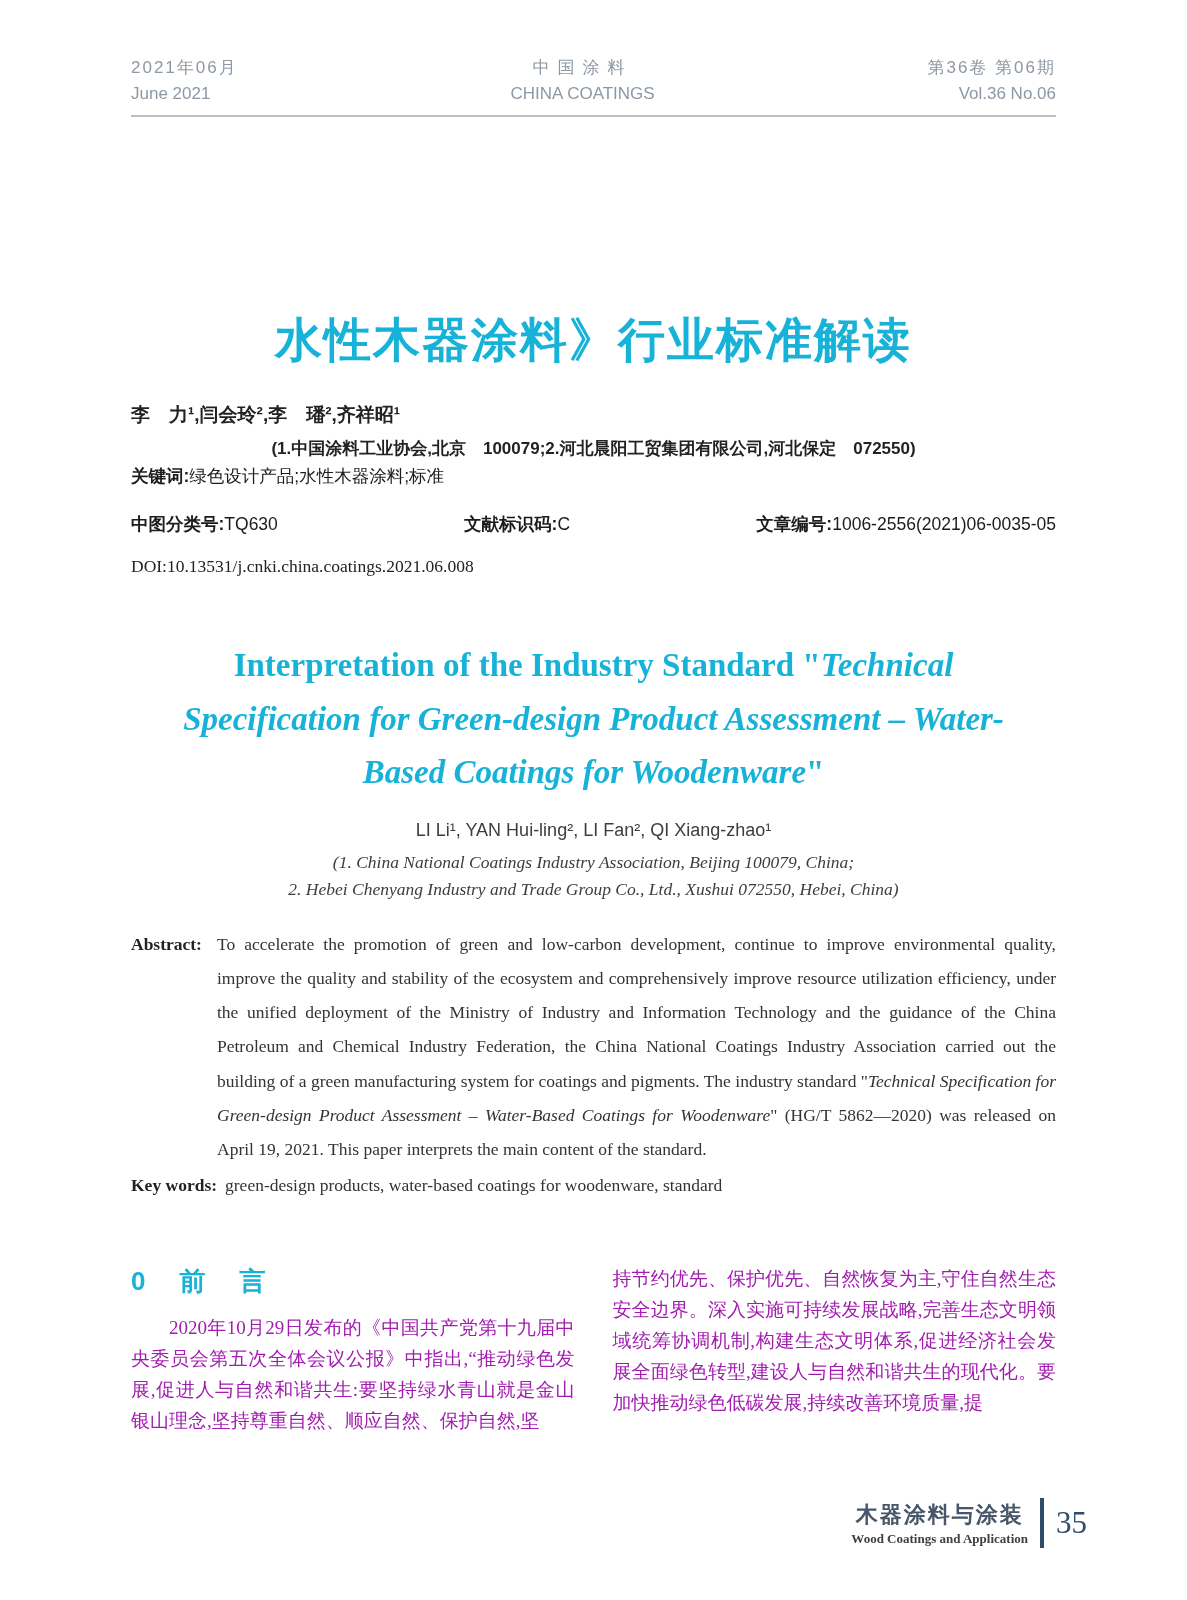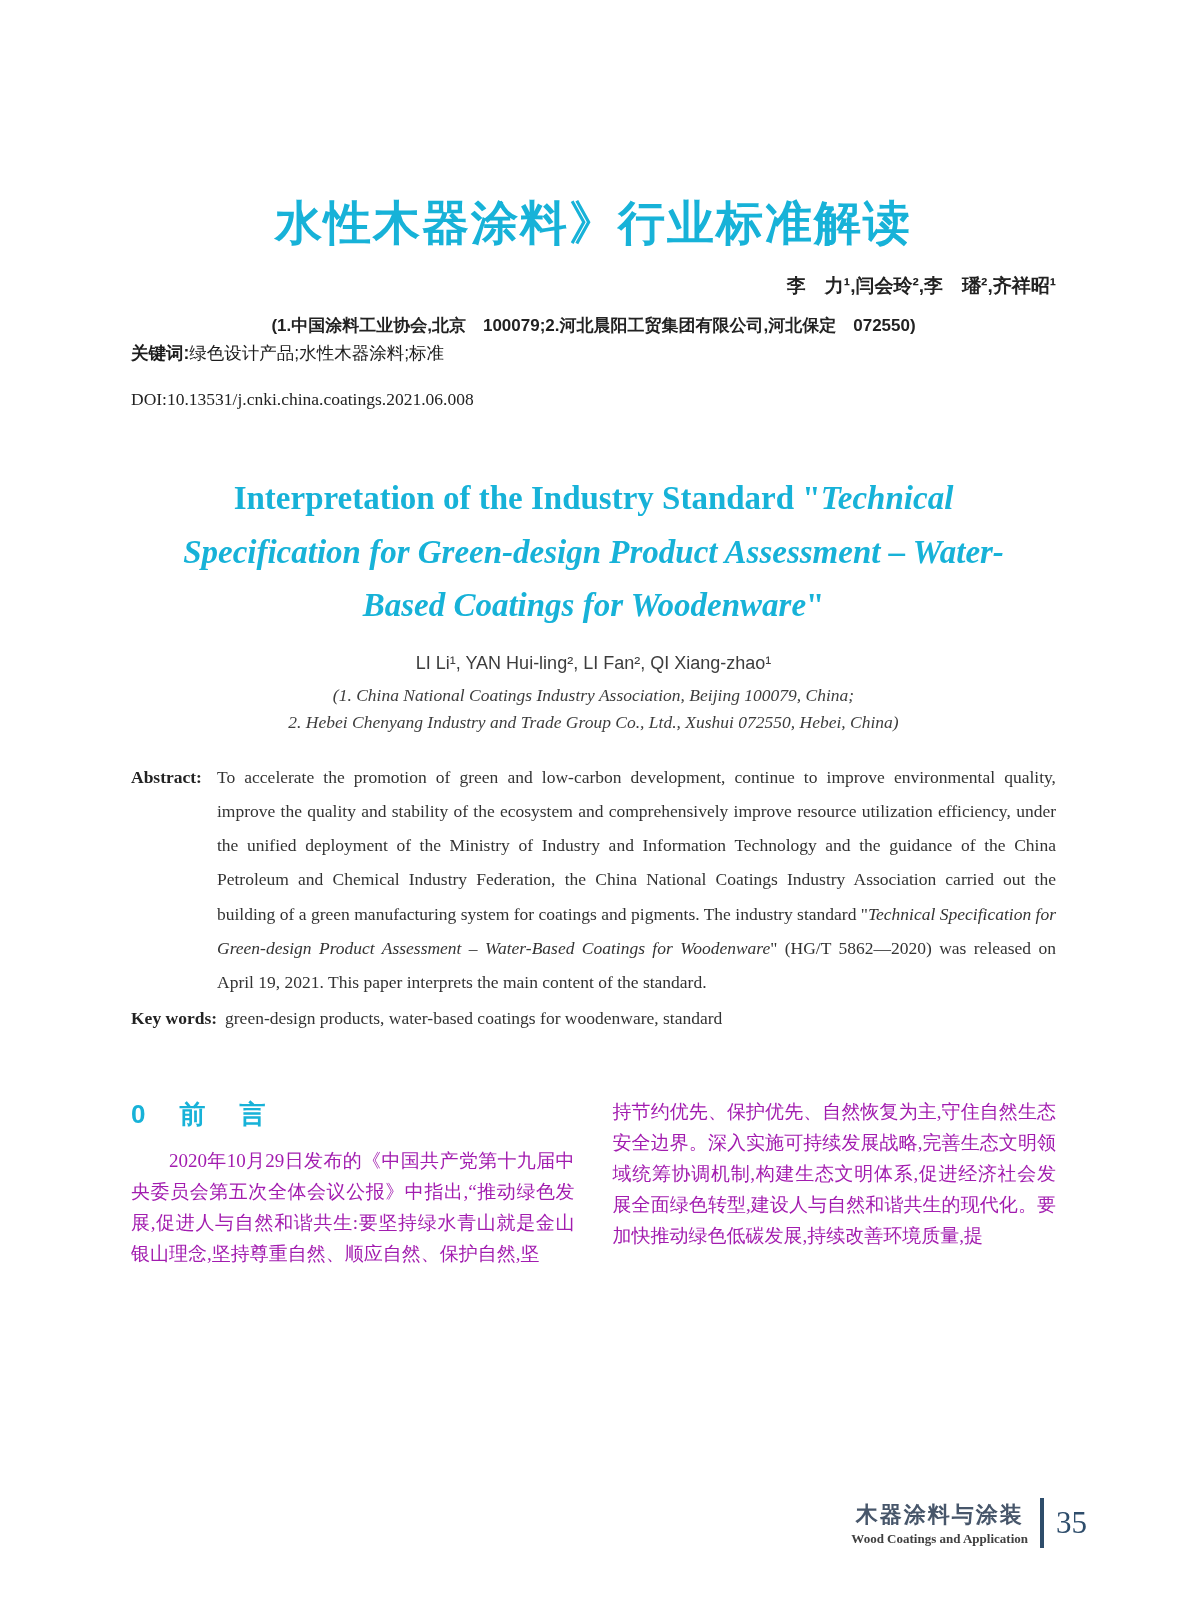--- a/index.html
+++ b/index.html
@@ -32,25 +32,25 @@
   .title-cn {
     margin-top: 118px;
     text-align: center;
     color: #17b2d8;
     font-weight: bold;
     font-size: 47px;
     line-height: 1.48;
     letter-spacing: 2px;
   }
   .authors-cn {
-    margin-top: 16px; text-align: right;
+    margin-top: 28px; text-align: left;
     font-size: 19px; font-weight: bold; color: #222;
   }
   .affil-cn {
-    margin-top: 15px; text-align: center;
+    margin-top: 9px; text-align: center;
     font-size: 17px; font-weight: bold; color: #222;
   }
 
   
   .abstract-cn { margin-top: 36px; font-size: 17.5px; line-height: 1.85; }
   .hang { display: flex; }
   .hang .lbl { font-weight: bold; white-space: nowrap; flex: 0 0 auto; }
   .hang .txt { text-align: justify; }
   .abstract-cn .lbl { width: 84px; }
   .keywords-cn { display: flex; font-size: 17.5px; line-height: 1.85; }
@@ -135,34 +135,53 @@
     font-family: "Liberation Serif", serif;
     font-size: 31px; color: #2e4d6b;
   }
 </style>
 </head>
 <body>
 
 <div class="page">
   <div class="content">
 
+    <div class="jheader">
+      <div class="hcol left">
+        <span class="cn">2021年06月</span>
+        <span class="en">June 2021</span>
+      </div>
+      <div class="hcol center">
+        <span class="cn">中国涂料</span>
+        <span class="en">CHINA COATINGS</span>
+      </div>
+      <div class="hcol right">
+        <span class="cn">第36卷 第06期</span>
+        <span class="en">Vol.36 No.06</span>
+      </div>
+    </div>
 
     <h1 class="title-cn">
       <br>
       <span>水性木器涂料》行业标准解读</span>
     </h1>
 
     <div class="authors-cn">李　力¹,闫会玲²,李　璠²,齐祥昭¹</div>
     <div class="affil-cn">(1.中国涂料工业协会,北京　100079;2.河北晨阳工贸集团有限公司,河北保定　072550)</div>
 
     <div class="keywords-cn">
       <span class="lbl">关键词:</span>
       <span class="txt">绿色设计产品;水性木器涂料;标准</span>
     </div>
 
+    <div class="meta-row">
+      <span><span class="lbl">中图分类号:</span><span>TQ630</span></span>
+      <span><span class="lbl">文献标识码:</span><span>C</span></span>
+      <span><span class="lbl">文章编号:</span><span>1006-2556(2021)06-0035-05</span></span>
+    </div>
 
     <div class="doi-line">DOI:10.13531/j.cnki.china.coatings.2021.06.008</div>
 
     <h2 class="title-en">
       <span>Interpretation of the Industry Standard "</span><span class="it">Technical Specification for Green-design Product Assessment – Water-Based Coatings for Woodenware</span><span>"</span>
     </h2>
 
     <div class="authors-en">LI Li¹, YAN Hui-ling², LI Fan², QI Xiang-zhao¹</div>
     <div class="affil-en">
       <span>(1. China National Coatings Industry Association, Beijing 100079, China;</span><br>

